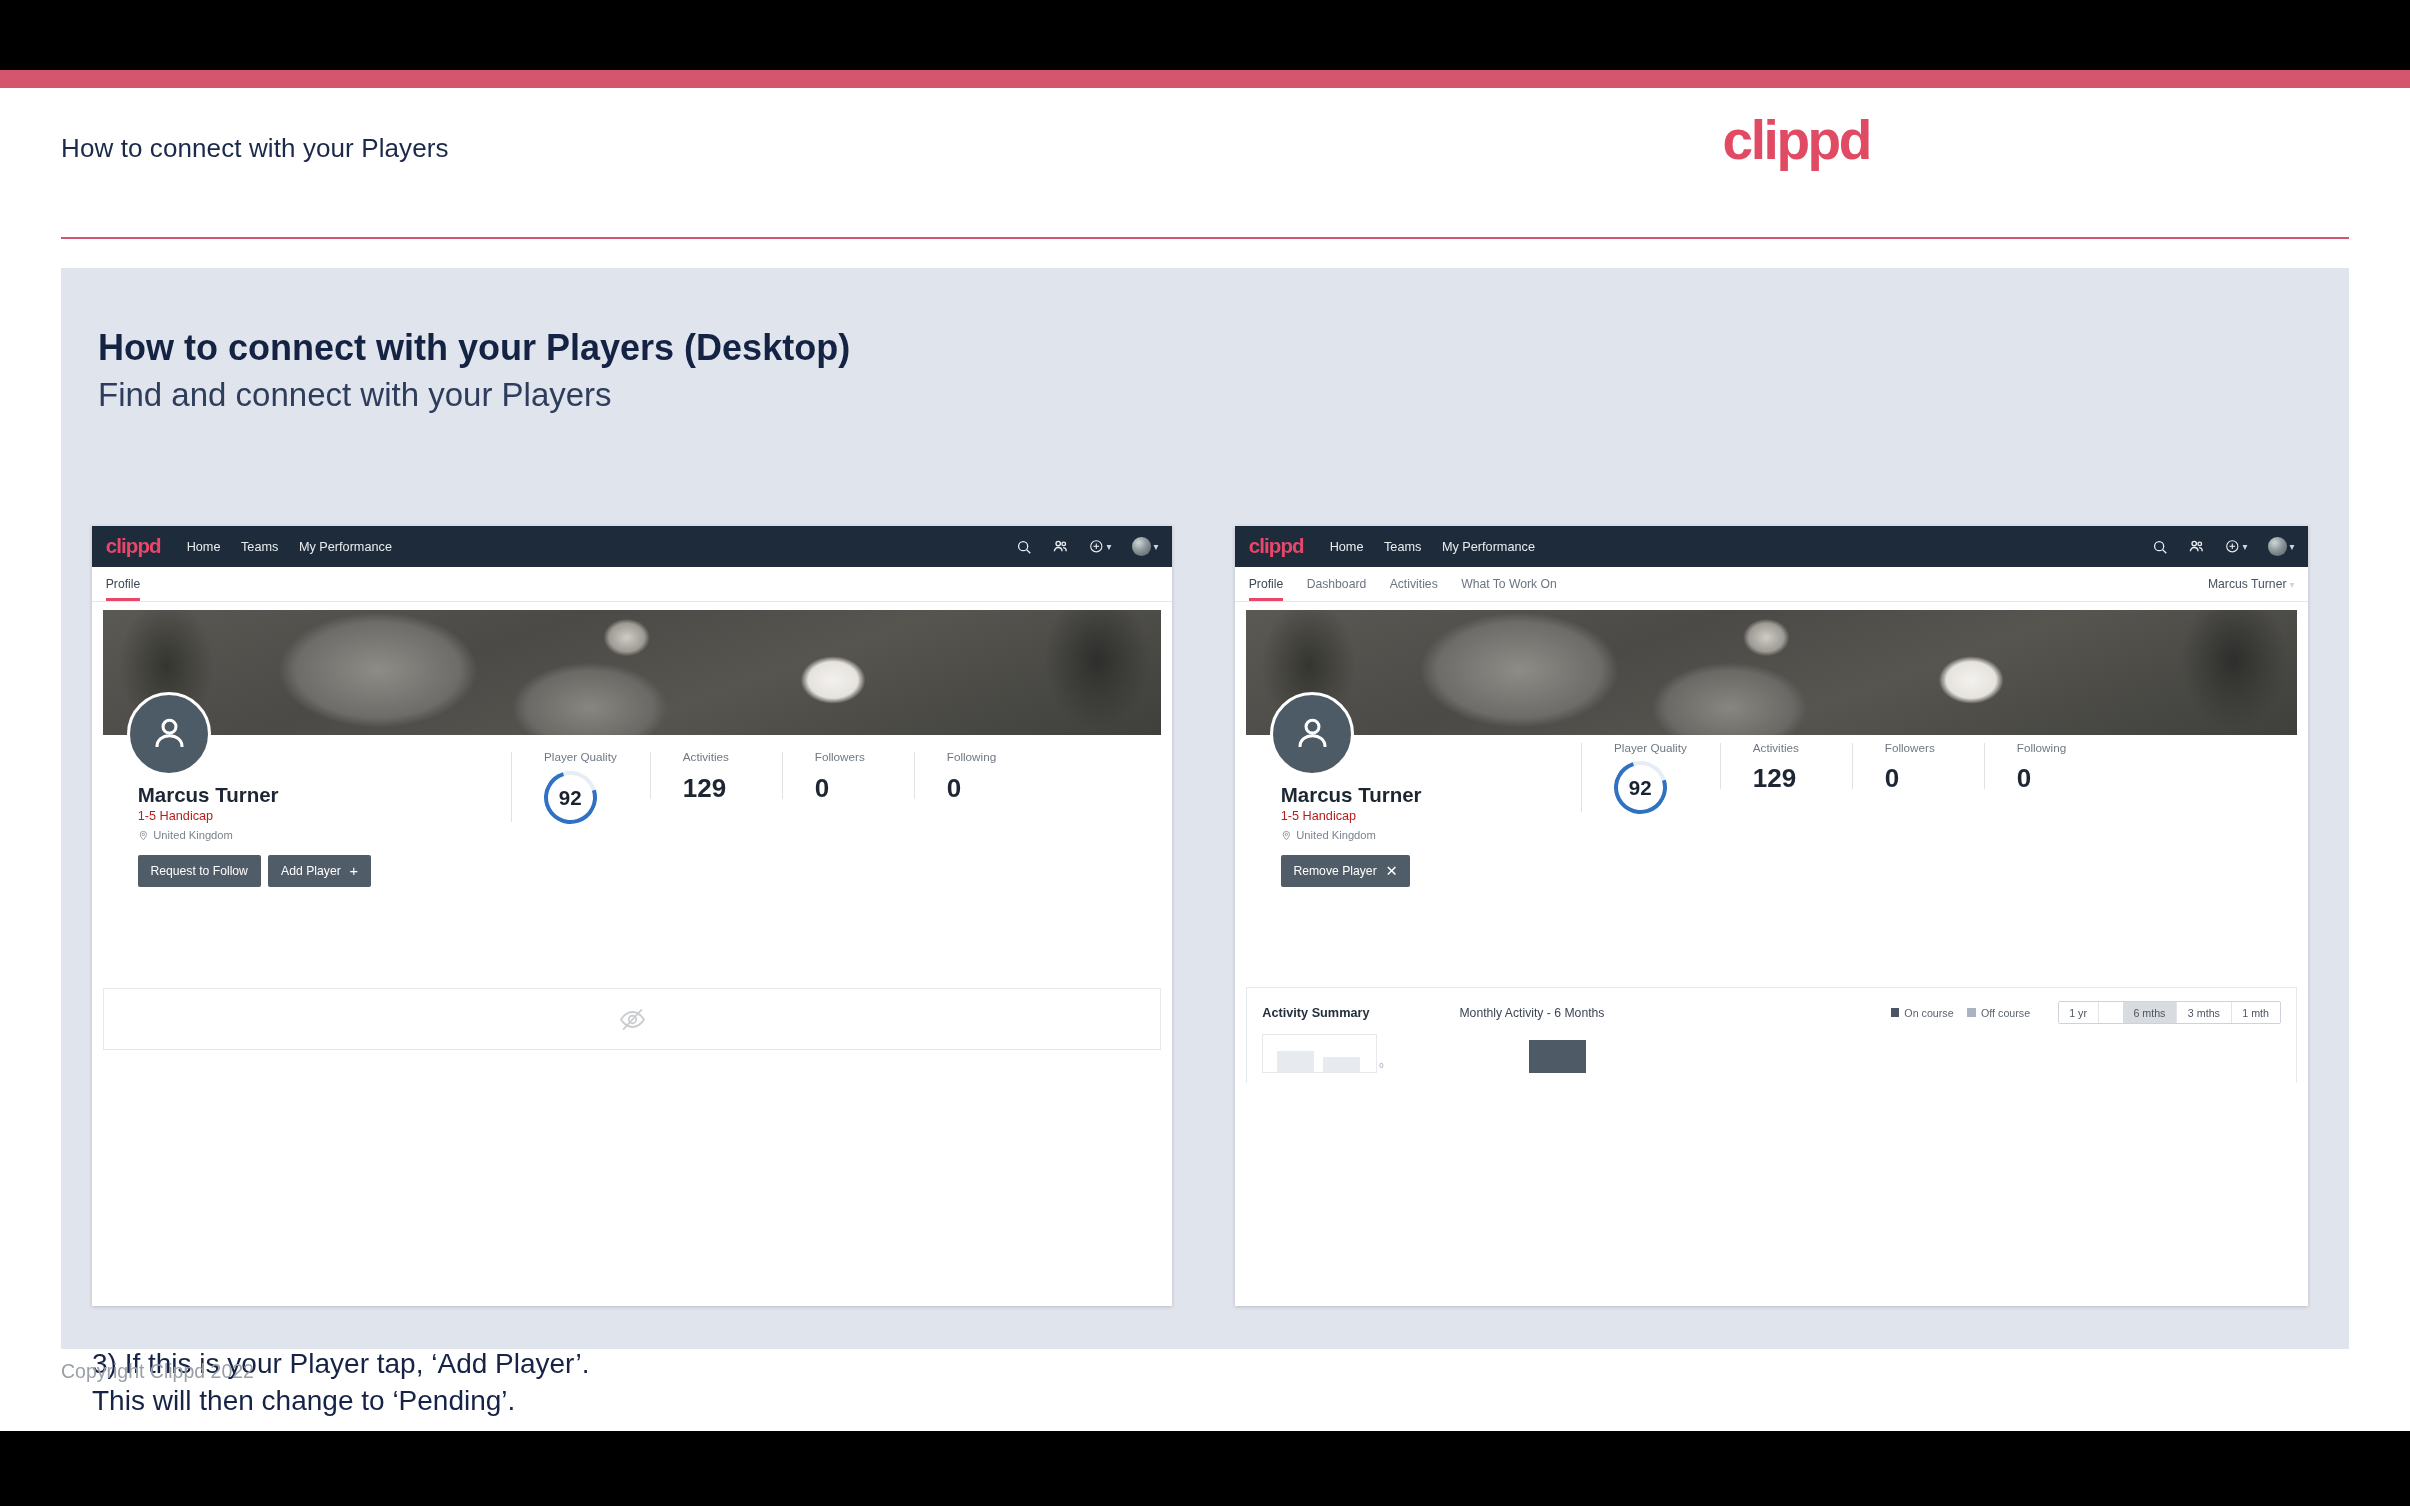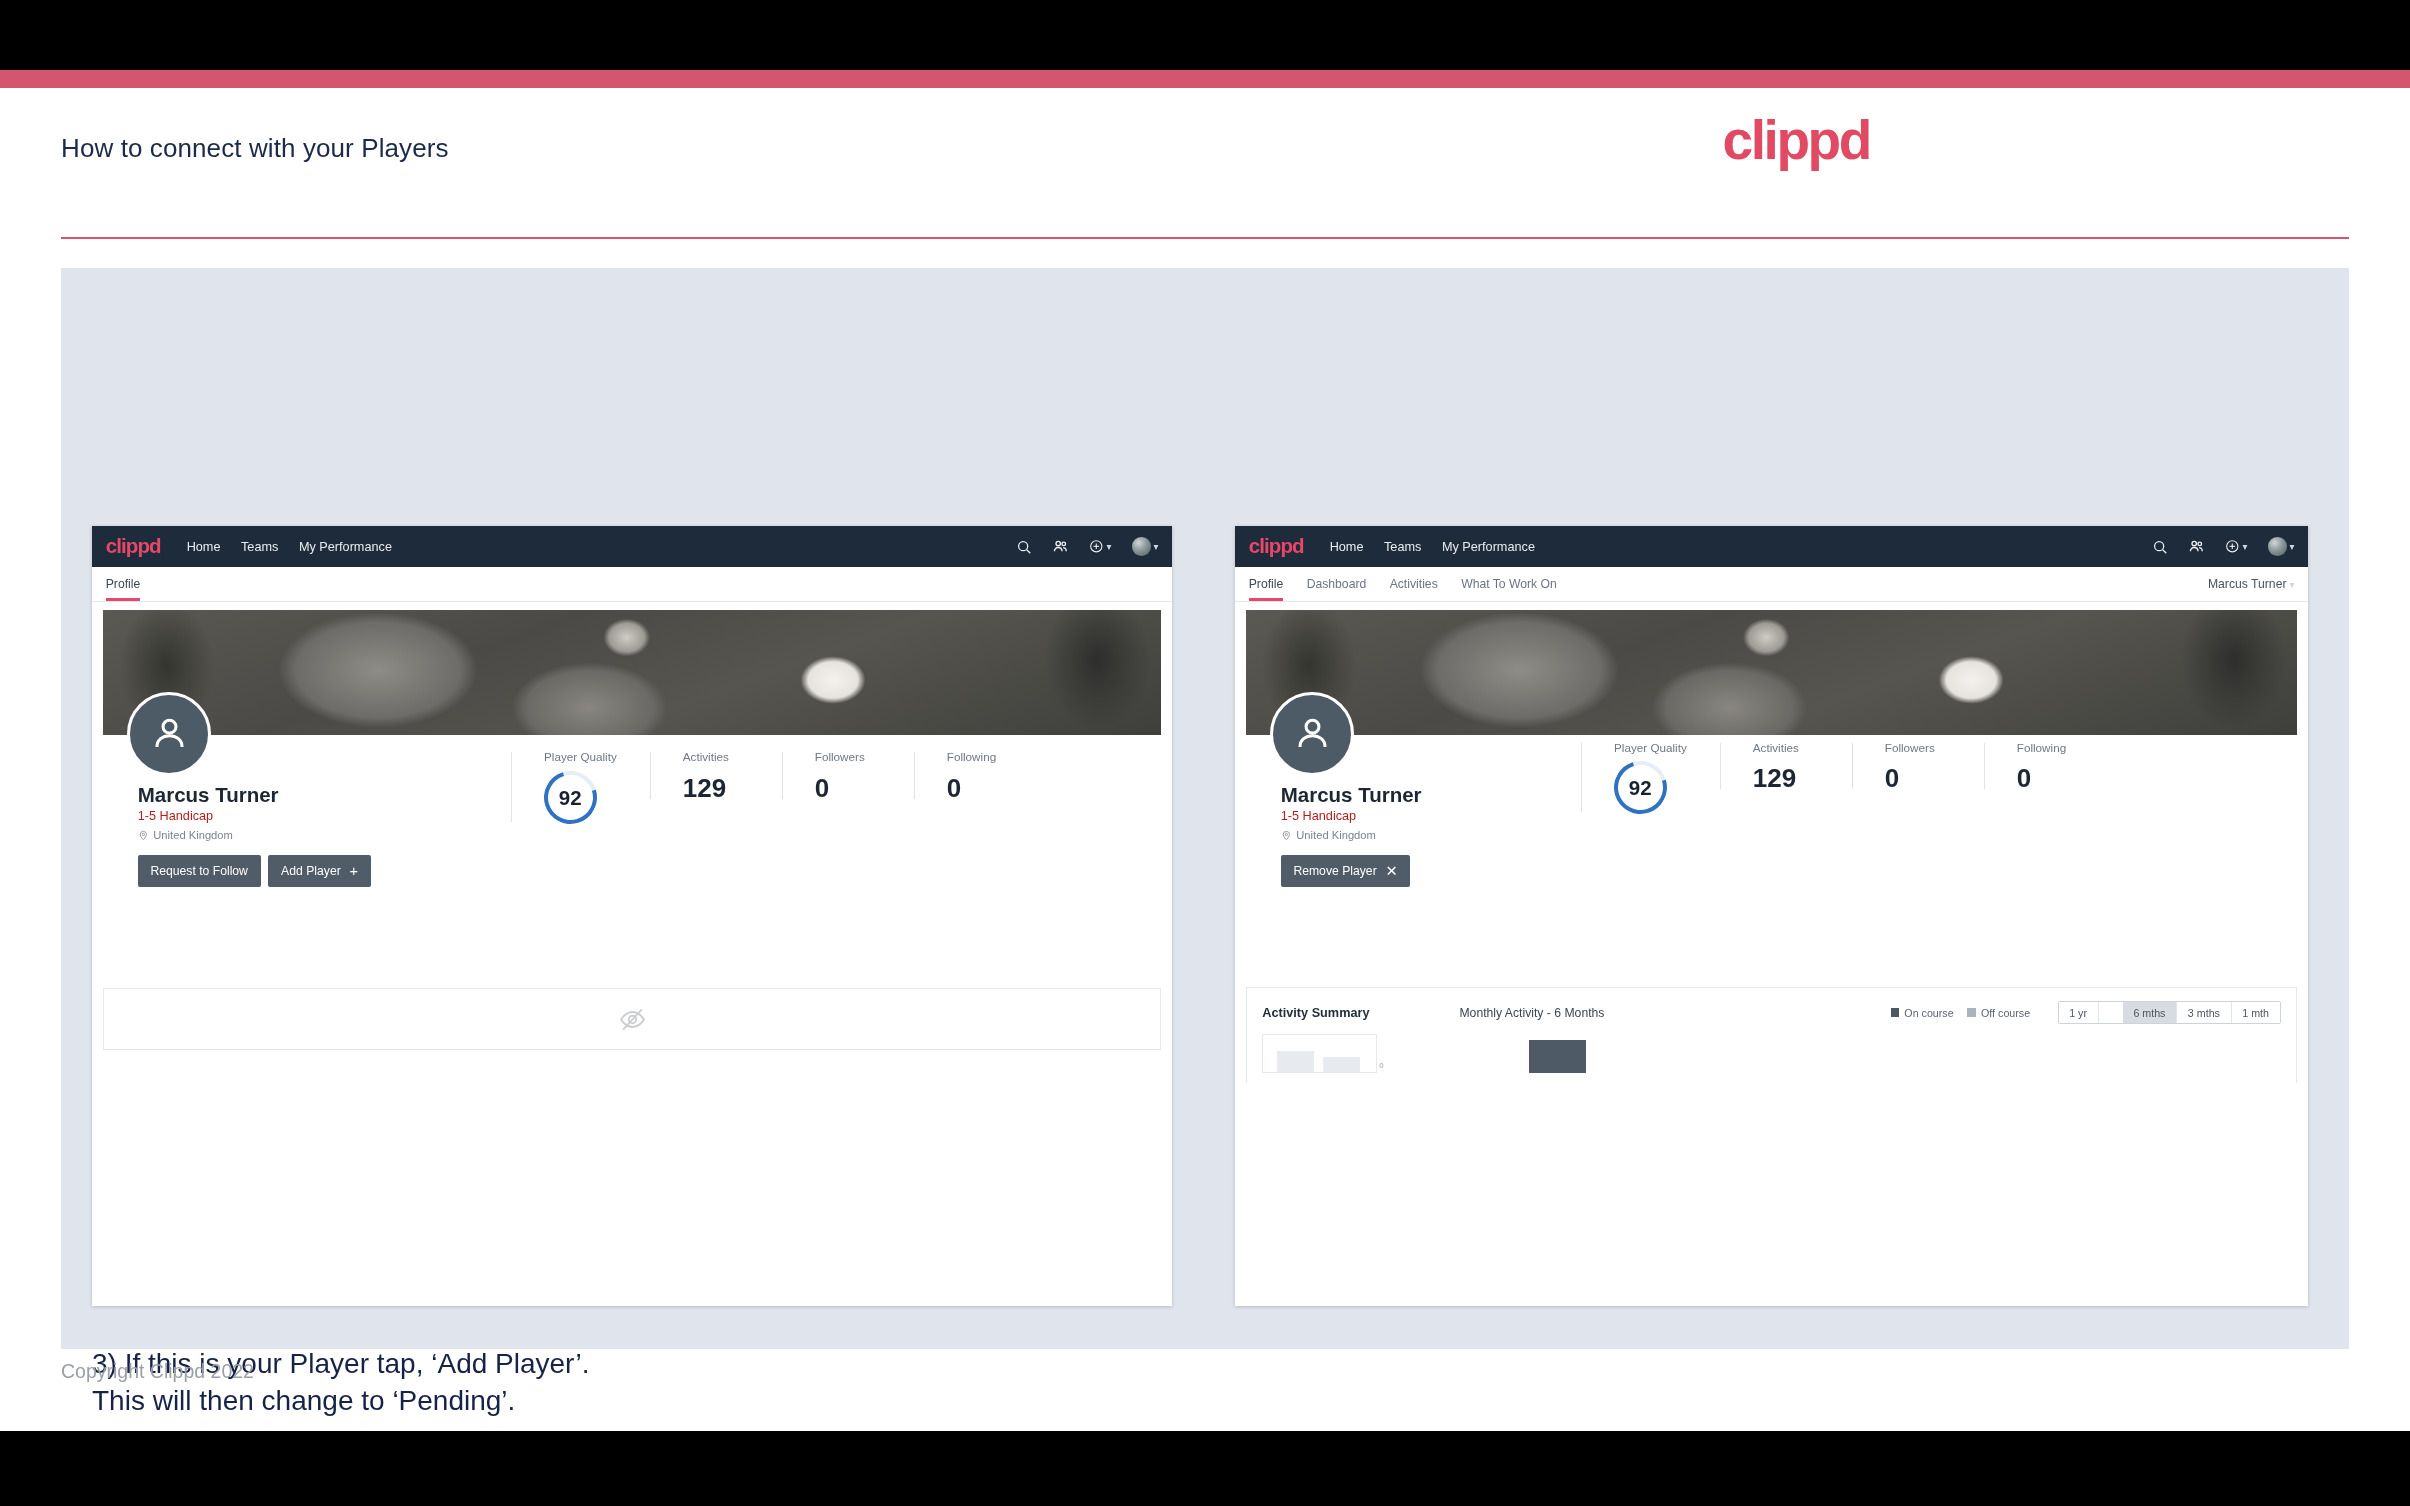--- a/index.html
+++ b/index.html
@@ -215,20 +215,22 @@
   <div class="bar-pink"></div>
 
   <div class="slide-header">
     <div class="slide-header-title">How to connect with your Players</div>
     <div class="brand-logo">clippd</div>
   </div>
   <div class="header-rule"></div>
 
   <div class="content-panel">
 
+    <div class="panel-title">How to connect with your Players (Desktop)</div>
+    <div class="panel-subtitle">Find and connect with your Players</div>
 
     <div class="shot shot-left">
 
       <div class="appbar">
         <div class="appbar-logo">clippd</div>
         <div class="appbar-links">
           <span class="appbar-link">Home</span>
           <span class="appbar-link">Teams</span>
           <span class="appbar-link">My Performance</span>
         </div>

